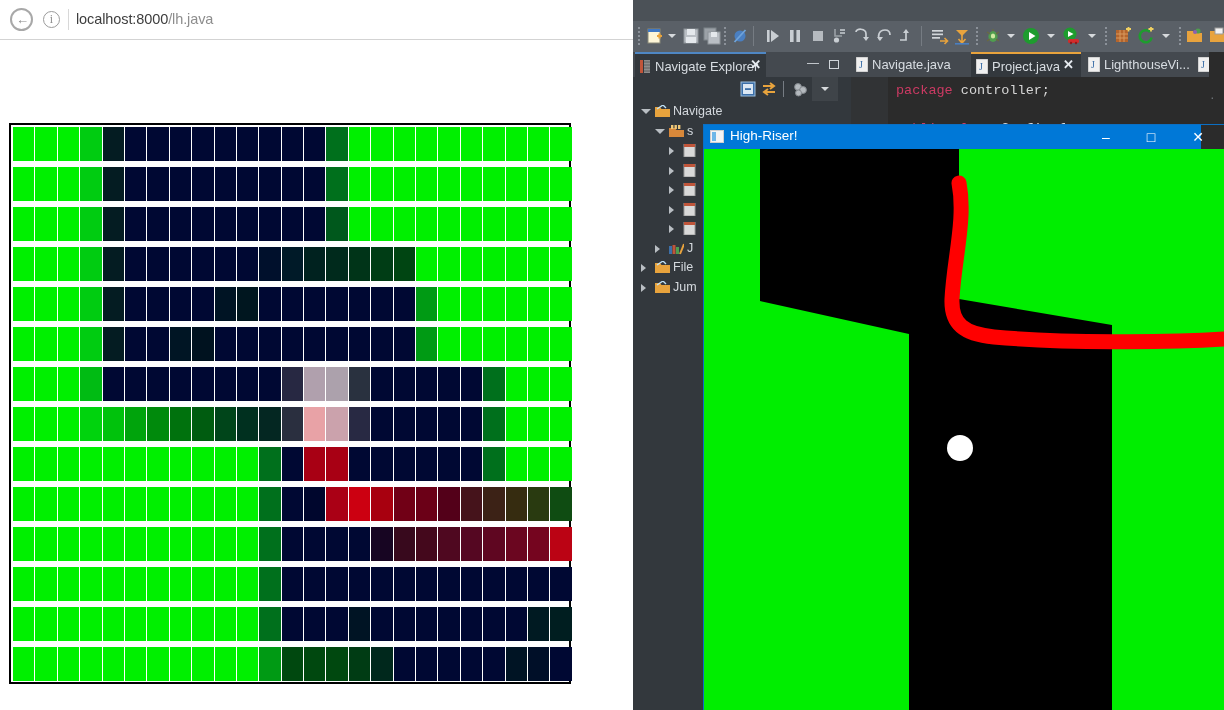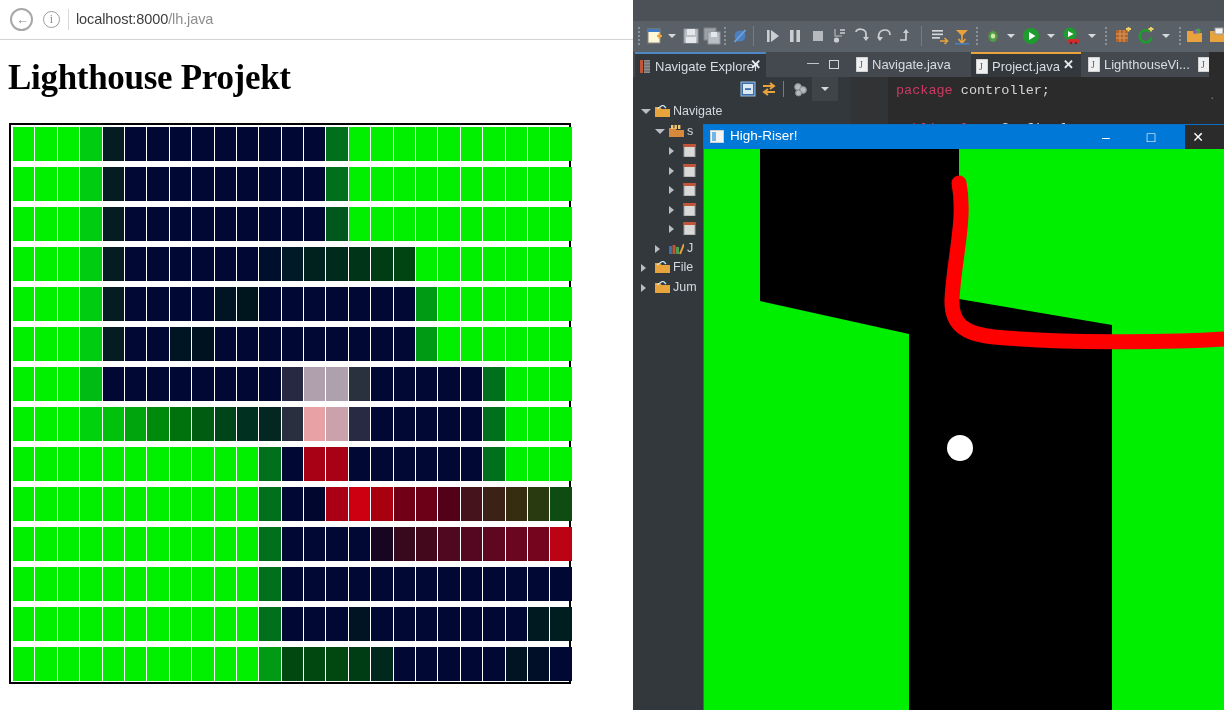--- a/index.html
+++ b/index.html
@@ -132,21 +132,21 @@
   #bb-a{position:absolute;left:0;top:1px;width:120px;height:11px;background:#26292c;}
   #bb-b{position:absolute;left:128px;top:1px;width:7px;height:11px;background:#4b5056;}
   #bb-c{position:absolute;left:139px;top:1px;width:14px;height:11px;background:#1e2124;}
 
   
   #game{
     position:absolute;left:704px;top:125px;width:520px;height:585px;
     box-shadow:0 0 0 1px #0b6fc4;
   }
   #game-title{
-    position:absolute;left:0;top:0;width:481px;height:24px;background:#0078d7;
+    position:absolute;left:0;top:0;width:481px;height:24px;background:#0078d7;padding-left:16px;
   }
   #game-ic{position:absolute;left:6px;top:5px;width:14px;height:13px;background:#f4f4f4;
     border:1px solid #cfcfcf;box-sizing:border-box;}
   #game-ic:after{content:"";position:absolute;left:1px;top:1px;width:4px;height:9px;background:#6fb7e8;}
   #game-title-txt{position:absolute;left:26px;top:3px;font-size:13.5px;color:#fff;
     font-family:"Liberation Sans",sans-serif;}
   .gwb{position:absolute;top:0;height:24px;width:44px;color:#fff;text-align:center;
     font-size:14px;line-height:24px;}
   #game-canvas{position:absolute;left:0;top:24px;width:520px;height:561px;
     background:#00ee00;overflow:hidden;}
@@ -160,21 +160,20 @@
     <div id="back-btn">
       <span class="arrow">←</span>
     </div>
     <div id="info-icon">i</div>
     <div id="url-sep"></div>
     <div id="url-text">
       <span class="host">localhost:8000</span><span>/lh.java</span>
     </div>
   </div>
 
-  <h1 id="page-title-h1">Lighthouse Projekt</h1>
 
   <div id="lh-grid">
       <div class="lh-row">
         <div class="lh-cell" style="background: rgb(0, 240, 0);"></div>
         <div class="lh-cell" style="background: rgb(0, 240, 0);"></div>
         <div class="lh-cell" style="background: rgb(0, 240, 0);"></div>
         <div class="lh-cell" style="background: rgb(0, 204, 17);"></div>
         <div class="lh-cell" style="background: rgb(4, 28, 34);"></div>
         <div class="lh-cell" style="background: rgb(0, 8, 51);"></div>
         <div class="lh-cell" style="background: rgb(0, 8, 51);"></div>

